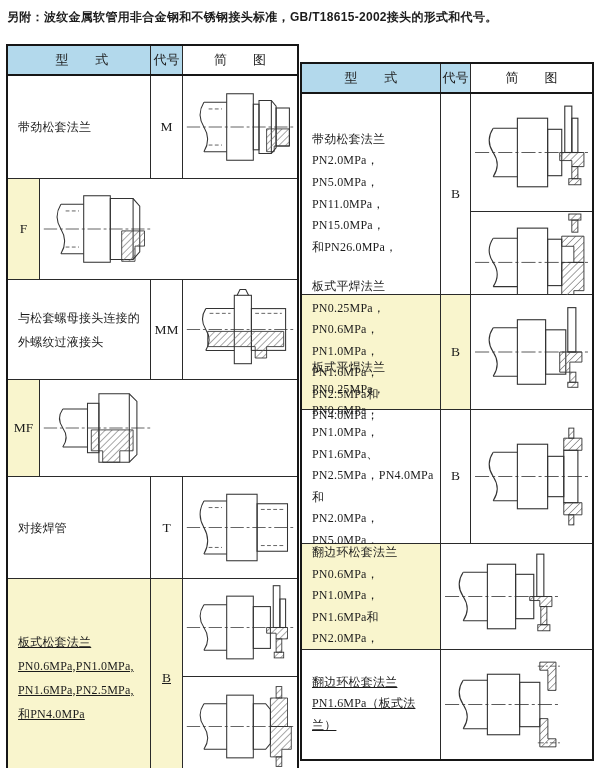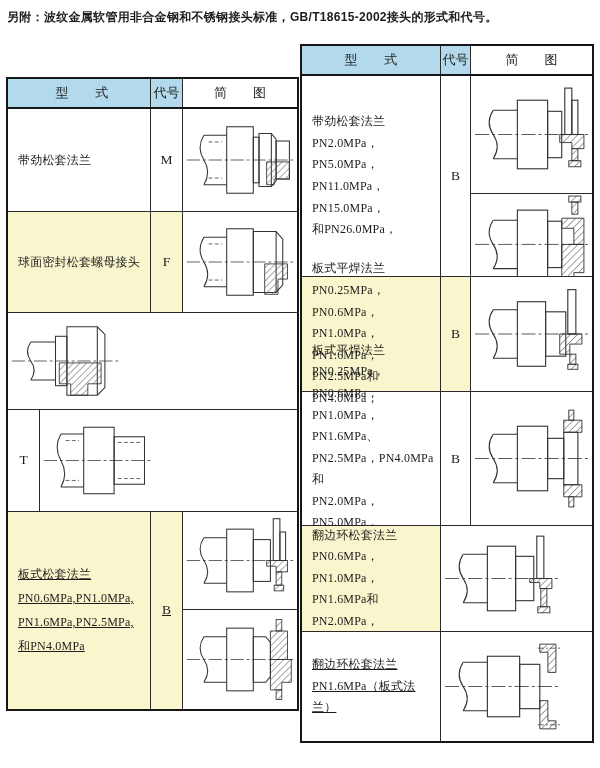--- a/index.html
+++ b/index.html
@@ -65,21 +65,20 @@
             <path d="M80,22 H93 L98,28 V72 L93,78 H80 Z"></path>
               <line x1="93" y1="22" x2="93" y2="78"></line>
             <rect x="98" y="30" width="14" height="40"></rect>
             <path d="M88,52 H112 V70 H96 V76 H88 Z" fill="url(#d1)" stroke-width="0.9"></path>
           </g>
         </svg>
       </div>
     </div>
 
     <div class="tr" style="height:101px">
-      <div class="td c-type hl">球面密封松套螺母接头</div>
       <div class="td c-code hl">F</div>
       <div class="td c-diag">
         <svg class="dwg" viewBox="0 0 120 100">
           <defs>
               <pattern id="d2" patternUnits="userSpaceOnUse" width="5" height="5" patternTransform="rotate(45)">
                 <line x1="0" y1="0" x2="0" y2="5" stroke="#666" stroke-width="1.2"></line>
               </pattern>
             </defs>
           <g stroke="#333" fill="none" stroke-width="1.1">
             <line x1="4" y1="50" x2="116" y2="50" stroke-width="0.8" stroke-dasharray="14 3 3 3"></line>
@@ -88,22 +87,47 @@
             <path d="M27,31 H41 M27,69 H41" stroke-width="0.8" stroke-dasharray="4 2.5"></path>
             <rect x="46" y="15" width="28" height="70"></rect>
             <path d="M74,18 H98 L105,26 V74 L98,82 H74 Z"></path>
               <line x1="98" y1="18" x2="98" y2="82"></line>
             <path d="M86,52 H110 V68 H100 V84 H86 Z" fill="url(#d2)" stroke-width="0.9"></path>
           </g>
         </svg>
       </div>
     </div>
 
+    <div class="tr" style="height:100px">
+      <div class="td c-type">与松套螺母接头连接的
+外螺纹过液接头</div>
+      <div class="td c-code">MM</div>
+      <div class="td c-diag">
+        <svg class="dwg" viewBox="0 0 120 100">
+          <defs>
+              <pattern id="d3" patternUnits="userSpaceOnUse" width="5" height="5" patternTransform="rotate(45)">
+                <line x1="0" y1="0" x2="0" y2="5" stroke="#666" stroke-width="1.2"></line>
+              </pattern>
+            </defs>
+          <g stroke="#333" fill="none" stroke-width="1.1">
+            <line x1="4" y1="50" x2="116" y2="50" stroke-width="0.8" stroke-dasharray="14 3 3 3"></line>
+            <path d="M24,28 Q17,39 24,50 Q31,61 24,72"></path>
+              <path d="M24,28 H54 M24,72 H54"></path>
+            <rect x="54" y="14" width="18" height="72"></rect>
+            <path d="M57,14 L60,8 H66 L69,14"></path>
+            <rect x="72" y="28" width="36" height="44"></rect>
+            <path d="M28,33 H50 M76,33 H104" stroke-width="0.8" stroke-dasharray="4 2.5"></path>
+            <path d="M26,52 H106 V68 H88 V80 H76 V68 H26 Z" fill="url(#d3)" stroke-width="0.9"></path>
+          </g>
+        </svg>
+      </div>
+    </div>
 
     <div class="tr" style="height:97px">
+      <div class="td c-code hl">MF</div>
       <div class="td c-diag">
         <svg class="dwg" viewBox="0 0 120 100">
           <defs>
               <pattern id="d4" patternUnits="userSpaceOnUse" width="5" height="5" patternTransform="rotate(45)">
                 <line x1="0" y1="0" x2="0" y2="5" stroke="#666" stroke-width="1.2"></line>
               </pattern>
             </defs>
           <g stroke="#333" fill="none" stroke-width="1.1">
             <line x1="4" y1="50" x2="116" y2="50" stroke-width="0.8" stroke-dasharray="14 3 3 3"></line>
             <path d="M24,30 Q17,40 24,50 Q31,60 24,70"></path>
@@ -111,20 +135,21 @@
             <rect x="50" y="24" width="12" height="52"></rect>
             <path d="M62,14 H94 L102,22 V78 L94,86 H62 Z"></path>
               <line x1="94" y1="14" x2="94" y2="86"></line>
             <path d="M54,52 H98 V74 H84 V86 H66 V74 H54 Z" fill="url(#d4)" stroke-width="0.9"></path>
           </g>
         </svg>
       </div>
     </div>
 
     <div class="tr" style="height:102px">
+      <div class="td c-type">对接焊管</div>
       <div class="td c-code">T</div>
       <div class="td c-diag">
         <svg class="dwg" viewBox="0 0 120 100">
           <g stroke="#333" fill="none" stroke-width="1.1">
             <line x1="4" y1="50" x2="116" y2="50" stroke-width="0.8" stroke-dasharray="14 3 3 3"></line>
             <path d="M22,22 Q14,36 22,50 Q30,64 22,78"></path>
               <path d="M22,22 H46 M22,78 H46"></path>
             <path d="M27,29 H41 M27,71 H41" stroke-width="0.8" stroke-dasharray="4 2.5"></path>
             <rect x="46" y="15" width="32" height="70"></rect>
             <rect x="78" y="25" width="32" height="50"></rect>

